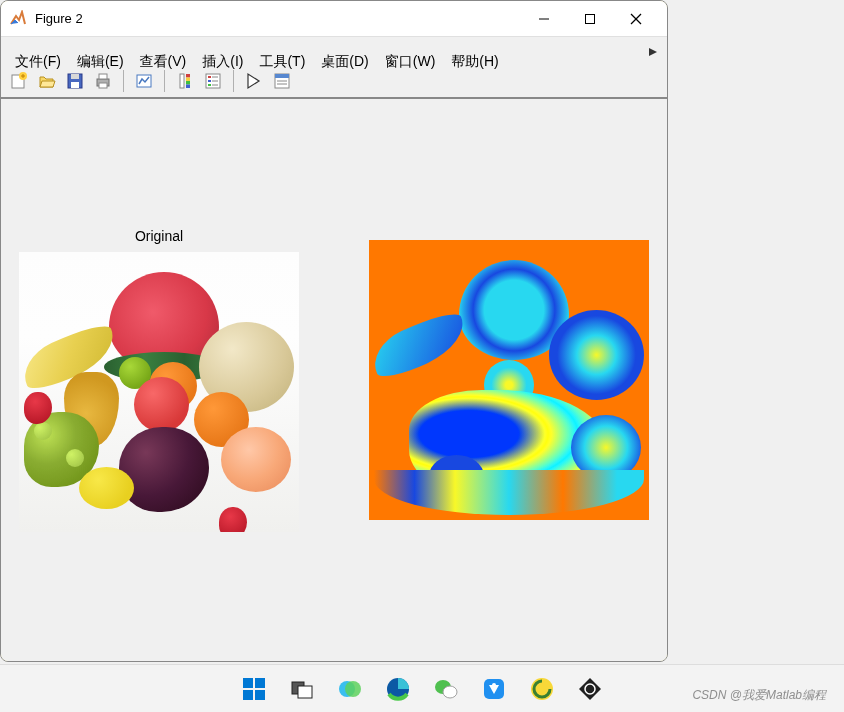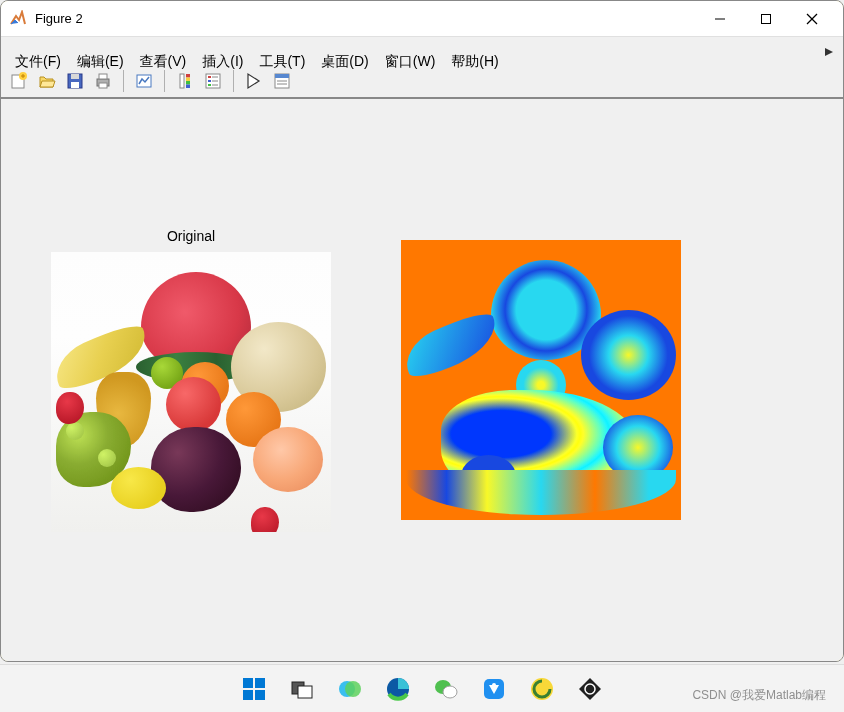--- a/index.html
+++ b/index.html
@@ -5,21 +5,21 @@
     * { margin: 0; padding: 0; box-sizing: border-box; }
     body {
       font-family: "Microsoft YaHei", Arial, sans-serif;
       background: #f0f0f0;
       width: 844px;
       height: 712px;
       position: relative;
       overflow: hidden;
     }
     .window {
-      width: 844px;
+      width: 668px;
       height: 662px;
       background: #fef9c3;
       border: 1px solid #888;
       border-radius: 8px;
       position: relative;
       overflow: hidden;
     }
     .titlebar {
       height: 36px;
       background: #fff;
@@ -73,21 +73,21 @@
       justify-content: center;
       cursor: pointer;
       border: 1px solid transparent;
     }
     .tool-sep { width: 1px; height: 22px; background: #b0b0b0; margin: 0 4px; }
     .client-area {
       background: #f0f0f0;
       height: calc(100% - 98px);
       position: relative;
       display: flex;
-      justify-content: flex-start;
+      justify-content: center;
       align-items: center;
       gap: 70px;
       padding: 0 50px;
     }
     .subplot { text-align: center; }
     .subplot-title { font-size: 14px; color: #000; margin-bottom: 8px; }
     .img-box {
       width: 280px;
       height: 280px;
       background: #fff;
@@ -278,20 +278,21 @@
       cursor: pointer;
       border-radius: 4px;
     }
     .watermark {
       position: absolute;
       right: 18px;
       bottom: 8px;
       font-size: 12px;
       color: rgba(100,100,100,0.7);
       z-index: 10;
+      font-style: italic;
     }
   </style>
 </head>
 <body>
 
 <div class="window">
   <div class="titlebar">
     <div class="app-icon">
       <svg viewBox="0 0 18 18">
           <path d="M2 14 L7 6 L10 10 L13 2 L16 14" fill="none" stroke="#d97b3a" stroke-width="2"></path>

